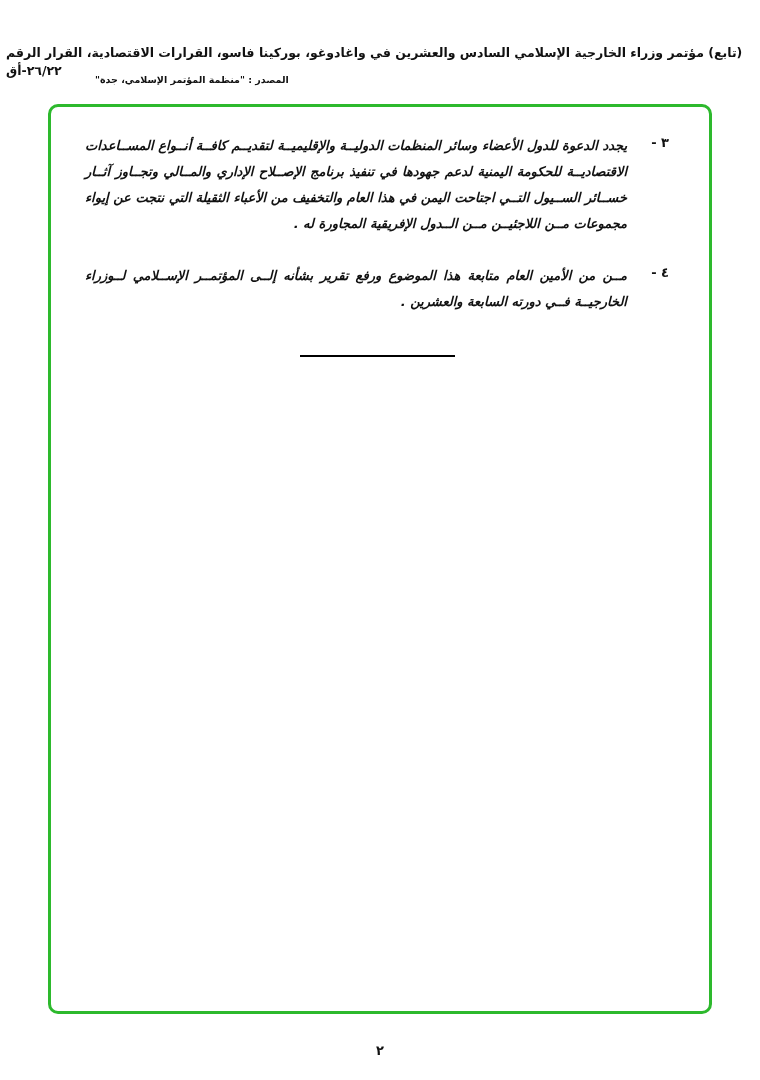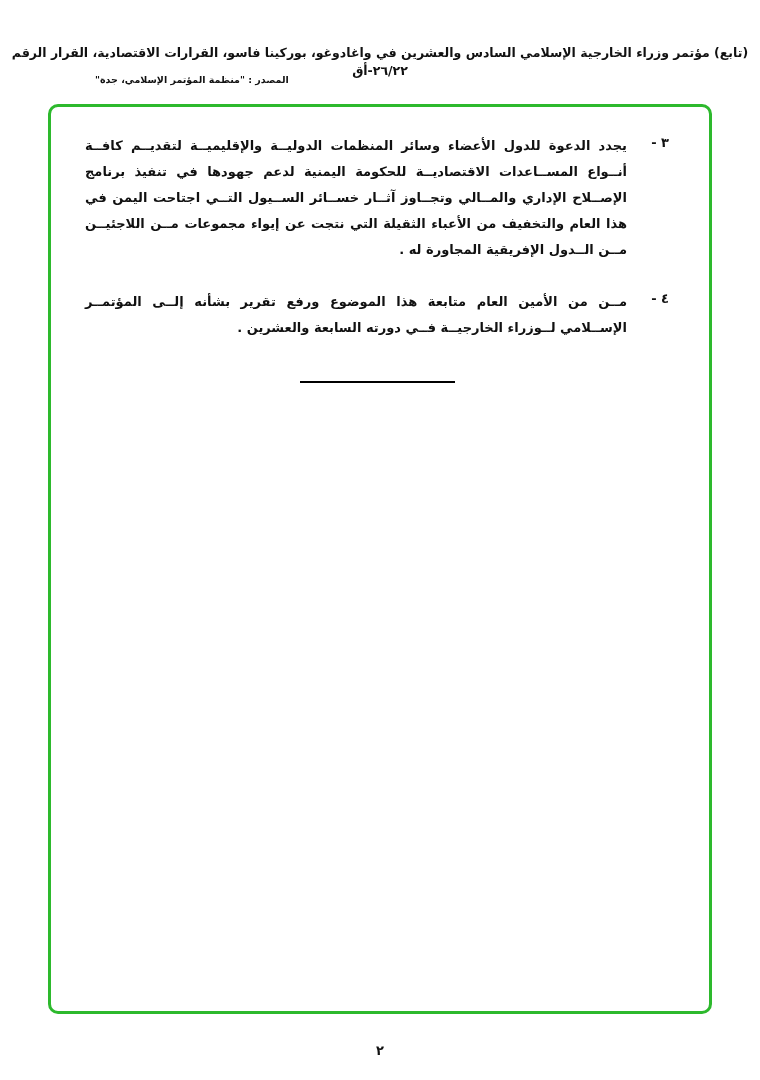--- a/index.html
+++ b/index.html
@@ -6,42 +6,42 @@
   html, body { margin:0; padding:0; }
   body {
     width:760px; height:1080px; background:#ffffff;
     font-family:"DejaVu Sans","Liberation Sans",sans-serif;
     color:var(--ink);
   }
   .page { position:relative; width:760px; height:1080px; overflow:hidden; direction:rtl; background:#fff; }
 
   .header-line1 {
     position:absolute; top:44px; left:6px; right:6px;
-    text-align:center; font-weight:bold; font-size:12.5px; line-height:1.4;
+    text-align:left; font-weight:bold; font-size:12.5px; line-height:1.4;
   }
   .header-line2 {
     position:absolute; top:74px; left:95px;
     font-weight:bold; font-size:9.5px; direction:rtl; white-space:nowrap;
   }
 
   .green-box {
     position:absolute; top:104px; left:48px; width:664px; height:910px;
     border:3px solid var(--accent); border-radius:10px;
     padding:26px 40px 0 34px; box-sizing:border-box;
     background:#fff;
   }
 
   .clause { display:flex; flex-direction:row; gap:10px; margin:0 0 26px 0; }
   .clause-number {
     flex:0 0 32px; font-size:13px; font-weight:bold;
     white-space:nowrap; padding-top:2px;
   }
   .clause-text {
     flex:1; margin:0; font-size:13px; font-weight:bold;
-    line-height:26px; text-align:justify; text-justify:inter-word;
+    line-height:26px; text-align:justify; text-justify:inter-word;font-style:italic;
   }
   .clause-lead { font-weight:bold; }
 
   .divider { width:155px; height:2px; background:#000; margin:40px auto 0 auto; }
 
   .page-number {
     position:absolute; bottom:22px; left:0; right:0;
     text-align:center; font-size:13px; font-weight:bold;
   }
 </style>

